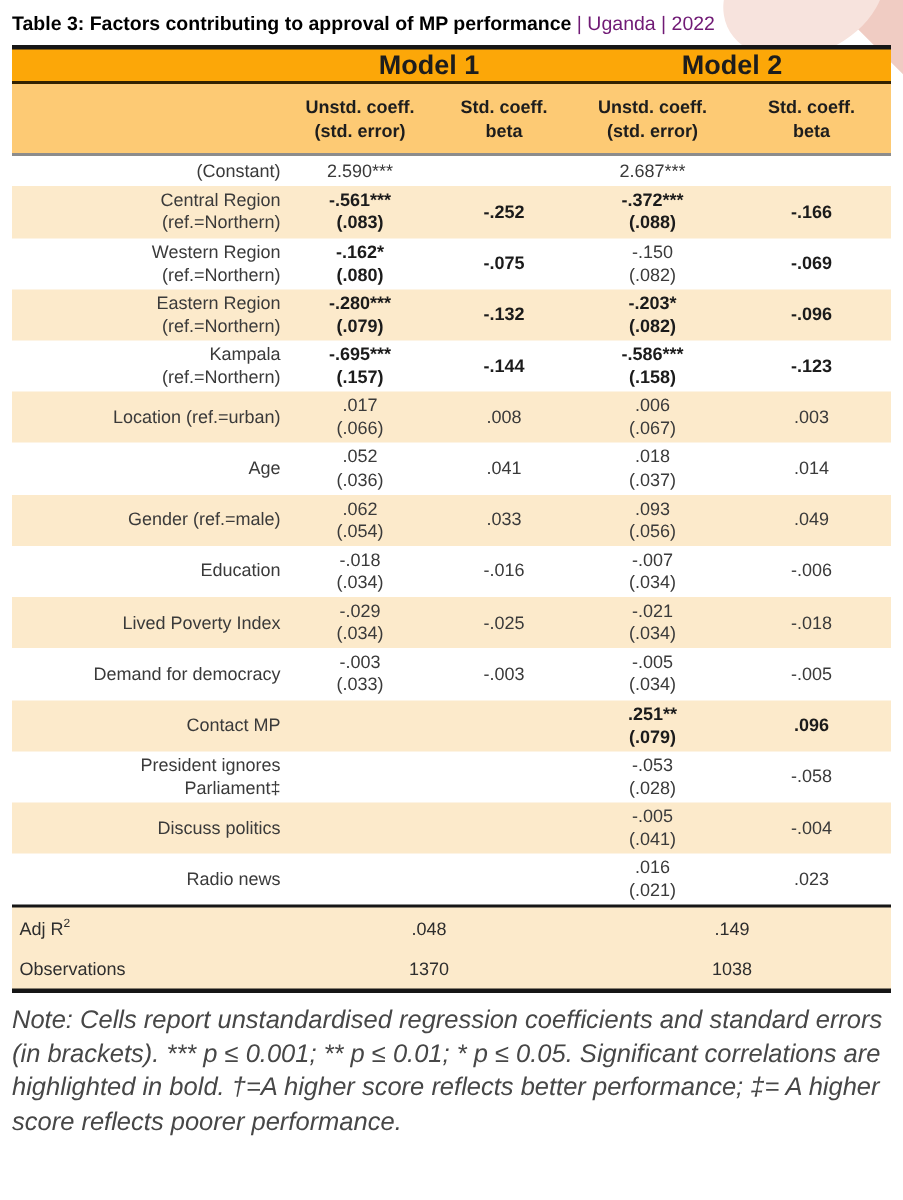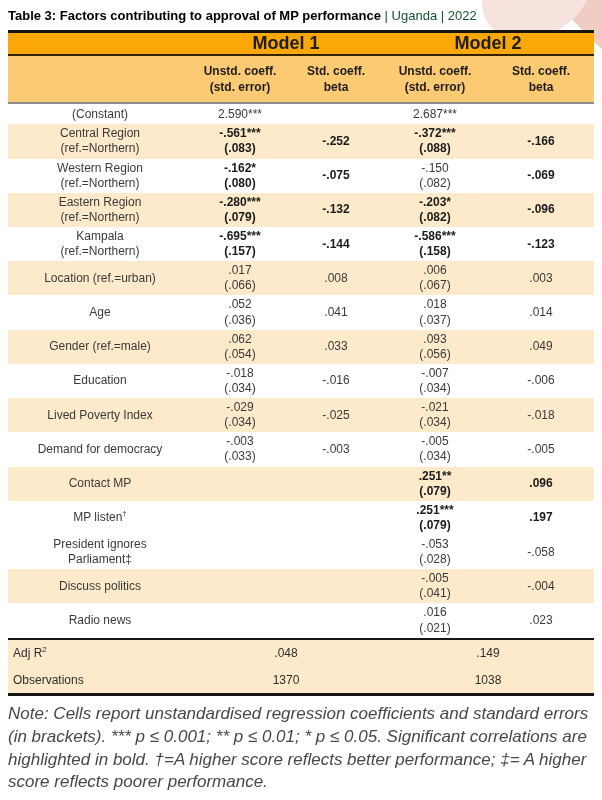--- a/index.html
+++ b/index.html
@@ -9,33 +9,33 @@
 
   
   .deco { position: absolute; top: 0; right: 0; width: 130px; height: 70px; overflow: visible; z-index: 0; }
   .deco-dark { position: absolute; top: -35px; right: -35px; width: 70px; height: 70px;
     background: var(--deco-dark, #f0ccc3); transform: rotate(45deg); }
   .deco-light { position: absolute; top: -46px; right: 10px; width: 112px; height: 82px;
     background: var(--deco-light, #f7e3dd); border-radius: 50%; transform: rotate(-24deg); }
 
   .title-line { position: relative; z-index: 1; font-size: 13px; padding: 3px 0 7px 0; white-space: nowrap; }
   .title-bold { font-weight: bold; color: #000000; }
-  .title-rest { font-weight: normal; color: #14532d; }
+  .title-rest { font-weight: normal; color: #701a75; }
 
   table { position: relative; z-index: 1; width: 586px; border-collapse: collapse; table-layout: fixed;
     border-top: 3px solid var(--border-dark, #161616); border-bottom: 3px solid var(--border-dark, #161616); }
 
   .model-row th { background: var(--header-orange, #fca708); color: #1d1d1d; font-size: 18px; font-weight: bold;
     height: 22px; text-align: center; border-bottom: 2px solid #332200; }
   .sub-row th { background: var(--subheader-gold, #fdca74); color: #1d1d1d; font-size: 12px; font-weight: bold;
     text-align: center; vertical-align: middle; padding: 7px 2px; border-bottom: 2px solid #8c8c8c; }
   .sub-row th span { white-space: pre-line; line-height: 1.35; }
 
   tbody td { font-size: 12px; color: #3a3a3a; vertical-align: middle; padding: 2px 3px; line-height: 1.26; }
-  tbody td.lab { text-align: center; padding-left: 5px; }
+  tbody td.lab { text-align: right; padding-left: 5px; }
   tbody td.val { text-align: center; }
   tbody td.b { font-weight: bold; color: #1b1b1b; }
   tbody tr.shade { background: var(--row-peach, #fceacb); }
   tbody tr { height: 33px; }
   tbody tr.single { height: 21px; }
   sup { font-size: 8px; vertical-align: super; line-height: 0; }
 
   tfoot tr { background: var(--row-peach, #fceacb); height: 28px; }
   tfoot tr:first-child td { border-top: 2.5px solid var(--border-dark, #161616); }
   tfoot td { font-size: 12px; color: #2e2e2e; vertical-align: middle; padding: 4px 3px; }
@@ -258,32 +258,20 @@
           <td class="val"></td>
           <td class="val"></td>
           <td class="val b">
             <div>.251**</div>
             <div>(.079)</div>
           </td>
           <td class="val b">.096</td>
         </tr>
         <tr>
           <td class="lab">
-            <div>MP listen<sup>†</sup></div>
-          </td>
-          <td class="val"></td>
-          <td class="val"></td>
-          <td class="val b">
-            <div>.251***</div>
-            <div>(.079)</div>
-          </td>
-          <td class="val b">.197</td>
-        </tr>
-        <tr>
-          <td class="lab">
             <div>President ignores</div>
             <div>Parliament‡</div>
           </td>
           <td class="val"></td>
           <td class="val"></td>
           <td class="val">
             <div>-.053</div>
             <div>(.028)</div>
           </td>
           <td class="val">-.058</td>

